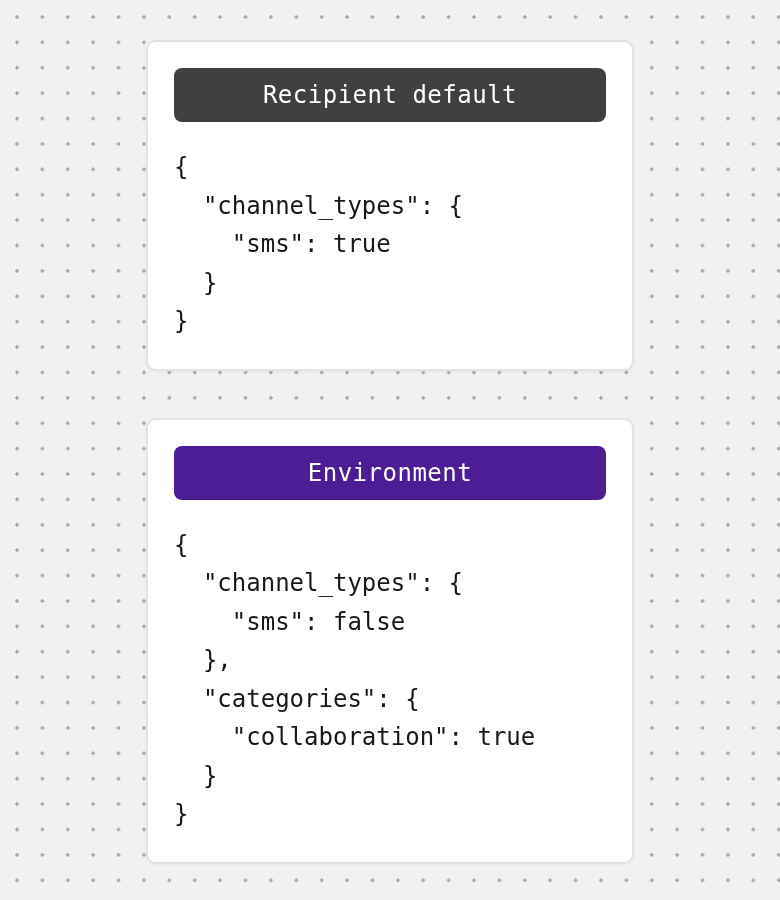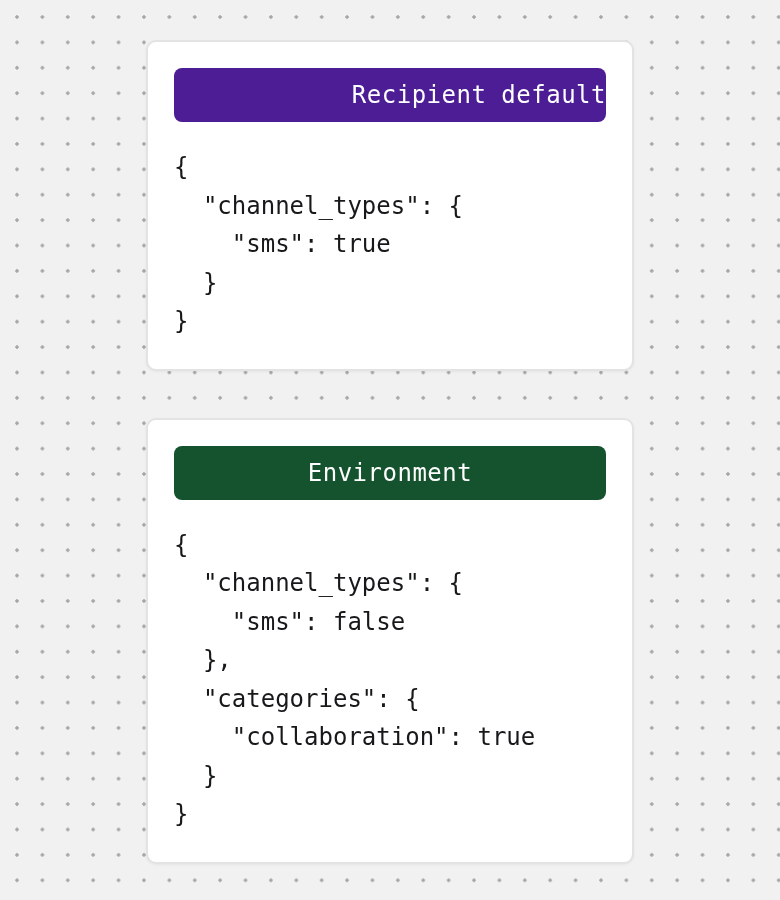--- a/index.html
+++ b/index.html
@@ -57,32 +57,32 @@
   .code-line {
     white-space: pre;
   }
 </style>
 </head>
 <body>
 
 <div class="stack">
 
   <div class="card">
-    <div class="card-header" style="background-color: #4c1d95; text-align: right;">Recipient default</div>
+    <div class="card-header" style="background-color: #404040;">Recipient default</div>
     <div class="code-block">
       <div class="code-line">{</div>
       <div class="code-line">  "channel_types": {</div>
       <div class="code-line">    "sms": true</div>
       <div class="code-line">  }</div>
       <div class="code-line">}</div>
     </div>
   </div>
 
   <div class="card">
-    <div class="card-header" style="background-color: #14532d;">Environment</div>
+    <div class="card-header" style="background-color: #4c1d95;">Environment</div>
     <div class="code-block">
       <div class="code-line">{</div>
       <div class="code-line">  "channel_types": {</div>
       <div class="code-line">    "sms": false</div>
       <div class="code-line">  },</div>
       <div class="code-line">  "categories": {</div>
       <div class="code-line">    "collaboration": true</div>
       <div class="code-line">  }</div>
       <div class="code-line">}</div>
     </div>

